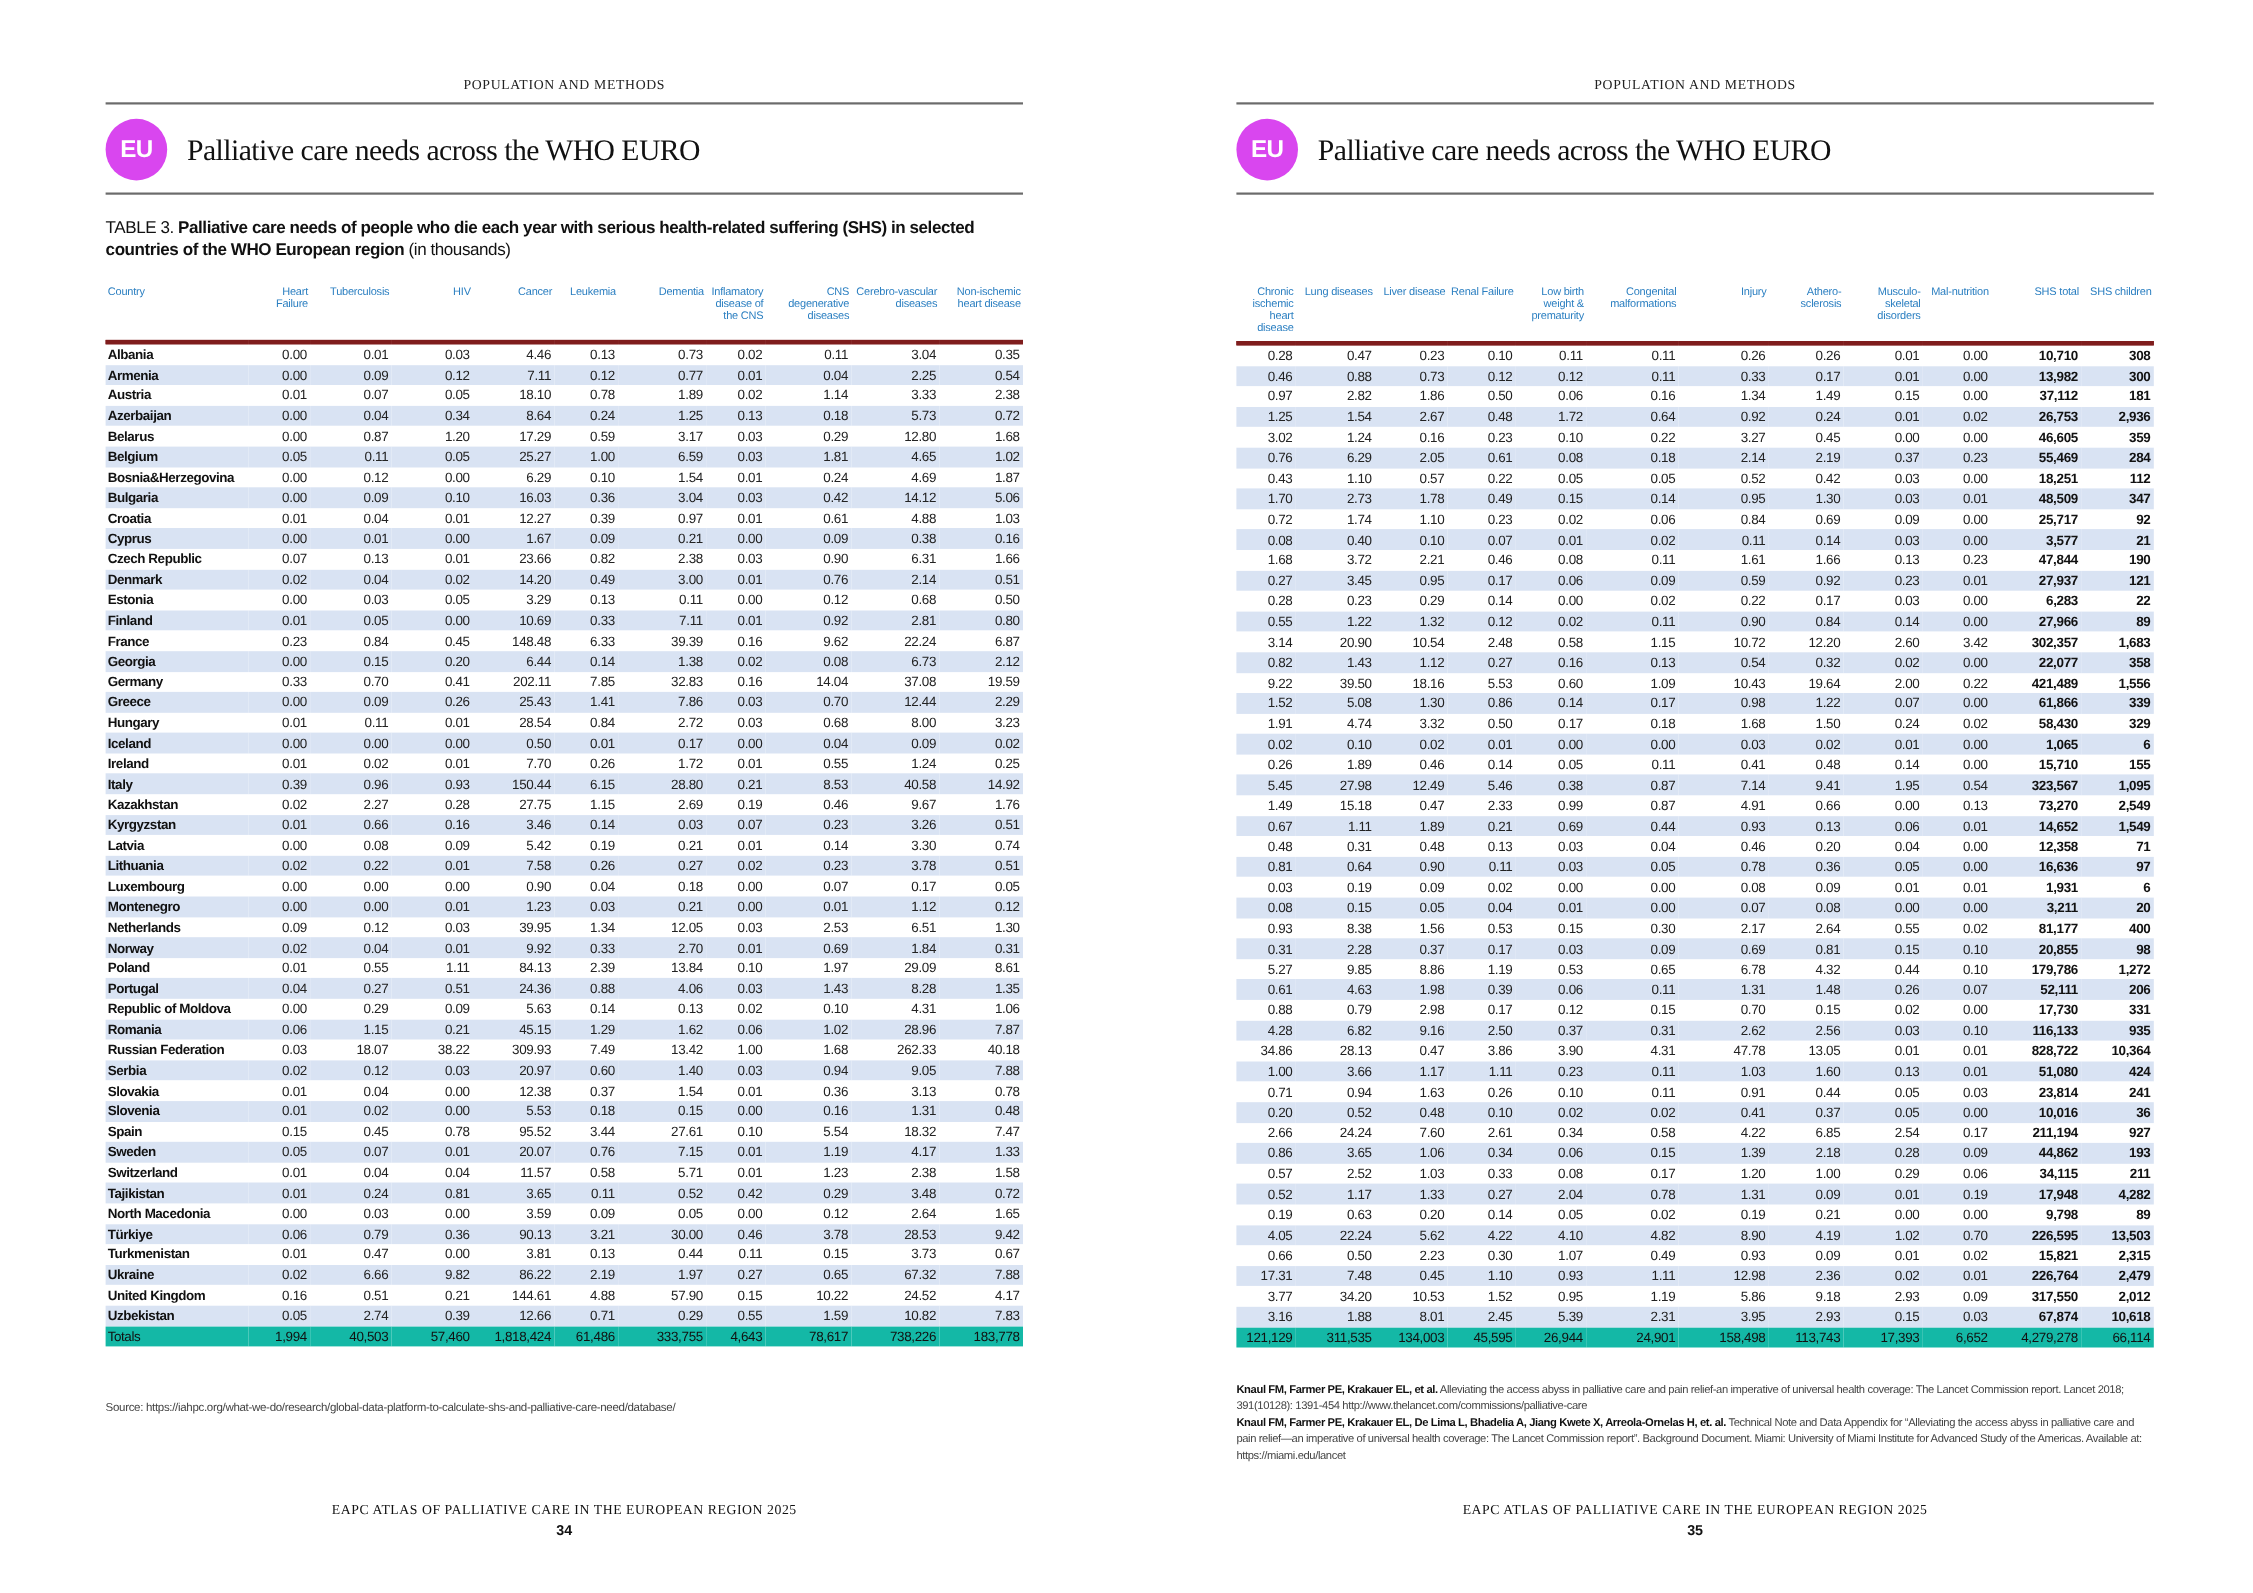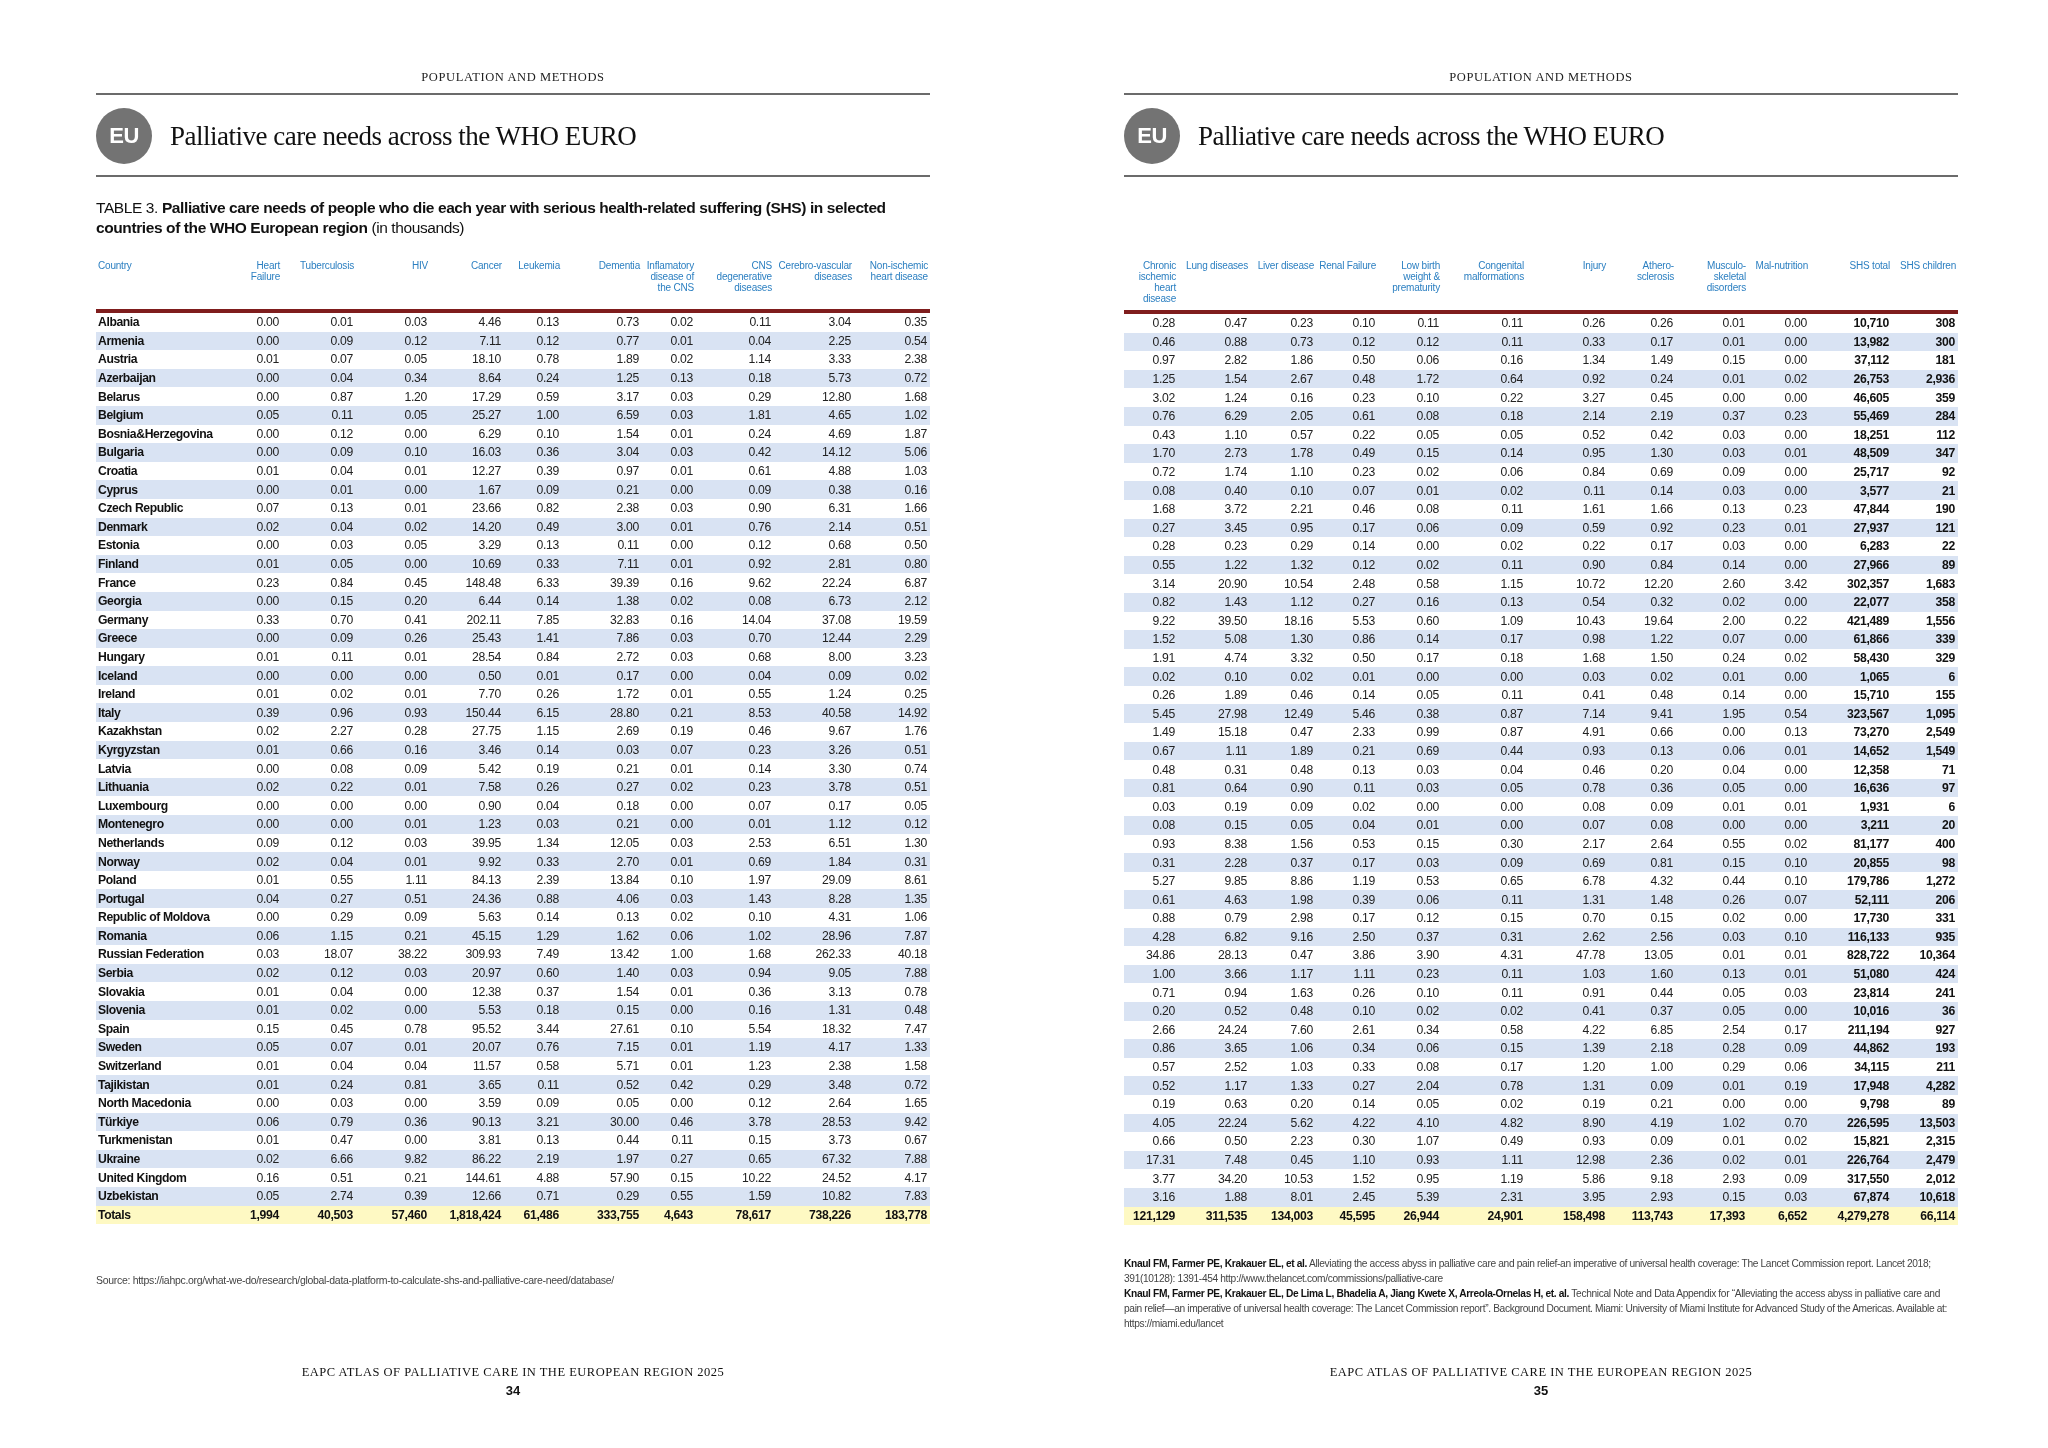--- a/index.html
+++ b/index.html
@@ -6,21 +6,21 @@
   body { width: 2048px; height: 1448px; position: relative; overflow: hidden; color: #111; }
   .page { position: absolute; top: 0; height: 1448px; }
   .page-left { left: 96px; width: 834px; }
   .page-right { left: 1124px; width: 834px; }
   .running-head { position: absolute; top: 70px; left: 0; width: 100%; text-align: center;
     font-family: "Liberation Serif", "DejaVu Serif", serif; font-size: 12.5px; letter-spacing: 0.6px; color: #222; }
   .rule { position: absolute; left: 0; width: 100%; height: 0; border-top: 2px solid #6b6b6b; }
   .rule-top { top: 93px; }
   .rule-mid { top: 175px; }
   .title-row { position: absolute; top: 108px; left: 0; height: 56px; display: flex; align-items: center; }
-  .eu-badge { width: 56px; height: 56px; border-radius: 50%; background: #737373; color: #fff;
+  .eu-badge { width: 56px; height: 56px; border-radius: 50%; background: #d946ef; color: #fff;
     font-family: "Liberation Sans", sans-serif; font-weight: bold; font-size: 22px;
     display: flex; align-items: center; justify-content: center; letter-spacing: -0.5px; }
   .title-text { margin-left: 18px; font-family: "Liberation Serif", "DejaVu Serif", serif;
     font-size: 27px; color: #111; letter-spacing: -0.5px; }
   .table-caption { position: absolute; top: 198px; left: 0; width: 100%;
     font-family: "Liberation Sans", sans-serif; font-size: 15.5px; line-height: 20px; letter-spacing: -0.4px; color: #111; }
   .table-caption .lbl { font-weight: normal; }
   .table-caption .bold { font-weight: bold; }
   table.data { position: absolute; border-collapse: collapse; table-layout: fixed;
     font-family: "Liberation Sans", "DejaVu Sans", sans-serif; font-size: 12.2px; letter-spacing: -0.3px; }
@@ -29,21 +29,21 @@
   table.data thead th { color: #2b7fc1; font-weight: normal; font-size: 10px; line-height: 11px;
     vertical-align: top; text-align: right; padding: 2px 2px 6px 2px; letter-spacing: -0.2px;
     border-bottom: 4px solid #7f1d1d; }
   table.data thead th.first { text-align: left; }
   .page-left table.data thead tr { height: 53px; }
   .page-right table.data thead tr { height: 53px; }
   table.data tbody td { height: 18.6px; padding: 0 3px 0 2px; text-align: right; color: #222; white-space: nowrap; }
   table.data tbody td.country { text-align: left; font-weight: bold; color: #111; letter-spacing: -0.4px; }
   table.data tbody td.strong { font-weight: bold; color: #111; }
   table.data tbody tr.alt td { background: #d9e3f3; }
-  table.data tbody tr.totals td { background: #fef9c3; font-weight: bold; color: #111; }
+  table.data tbody tr.totals td { background: #14b8a6; font-weight: normal; color: #111; }
   .source { position: absolute; top: 1274px; left: 0; font-family: "Liberation Sans", sans-serif;
     font-size: 10.5px; color: #444; letter-spacing: -0.3px; }
   .refs { position: absolute; top: 1256px; left: 0; width: 834px; font-family: "Liberation Sans", sans-serif;
     font-size: 10.2px; line-height: 15px; color: #444; letter-spacing: -0.35px; }
   .refs .ref-authors { font-weight: bold; color: #111; }
   .refs p { margin: 0; }
   .foot { position: absolute; top: 1365px; left: 0; width: 100%; text-align: center; }
   .foot-title { font-family: "Liberation Serif", "DejaVu Serif", serif; font-size: 12.5px; letter-spacing: 0.5px; color: #111; }
   .foot-num { font-family: "Liberation Sans", sans-serif; font-weight: bold; font-size: 13px; margin-top: 3px; color: #111; }
 </style>

